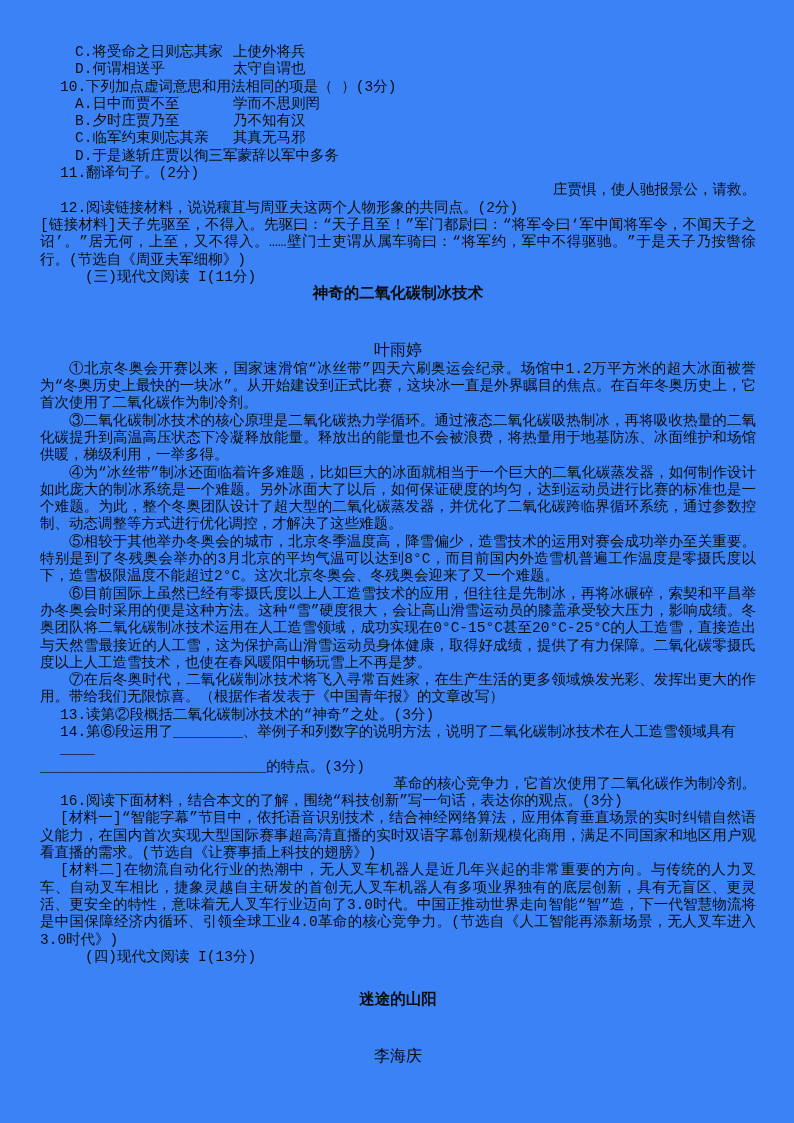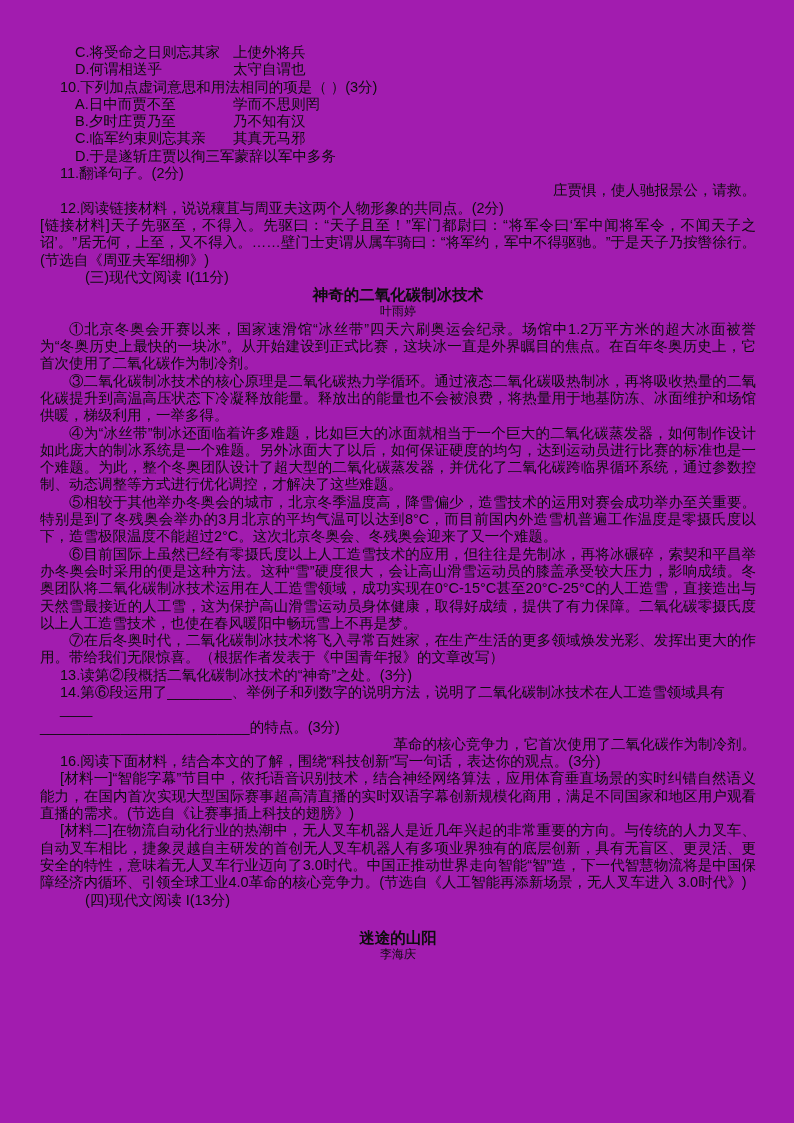--- a/index.html
+++ b/index.html
@@ -1,42 +1,42 @@
 <!DOCTYPE html>
 <html><head>
 <meta charset="utf-8">
 <style>
   html, body { margin: 0; padding: 0; background: #e9e9e9; }
   .page {
     position: relative;
     width: 794px;
     height: 1123px;
     margin: 0 auto;
-    background: #a21caf;
+    background: #3b82f6;
     box-sizing: border-box;
     padding: 44px 38px 0 40px;
-    font-family: Liberation Sans, sans-serif;
+    font-family: Liberation Mono, monospace;
     font-size: 14.5px;
     line-height: 17.3px;
     color: #0d0d0d;
     overflow: hidden;
   }
   .ln { text-align: left; }
   .q { padding-left: 20px; }
   .body-ind { padding-left: 20px; text-align: right; }
   .sec { padding-left: 45px; }
   .row { padding-left: 35px; }
   .pair-left { display: inline-block; min-width: 158px; }
   .para { text-align: justify; text-indent: 29px; }
   .para-flush { text-align: justify; }
   .para-mat { text-align: justify; text-indent: 20px; }
   .center { text-align: center; }
   .doc-title { font-weight: bold; font-size: 15.5px; }
-  .author { font-size: 12px; }
-  .gap { margin-top: 20px; }
+  .author { font-size: 16px; margin-top: 40px; }
+  .gap { margin-top: 26px; }
 </style>
 </head>
 <body>
 
 <div class="page">
   <div>
       <div class="row"><span class="pair-left">C.将受命之日则忘其家</span><span class="pair-right">上使外将兵</span></div>
       <div class="row"><span class="pair-left">D.何谓相送乎</span><span class="pair-right">太守自谓也</span></div>
       <div class="ln q">10.下列加点虚词意思和用法相同的项是（  ）(3分)</div>
       <div class="row"><span class="pair-left">A.日中而贾不至</span><span class="pair-right">学而不思则罔</span></div>

